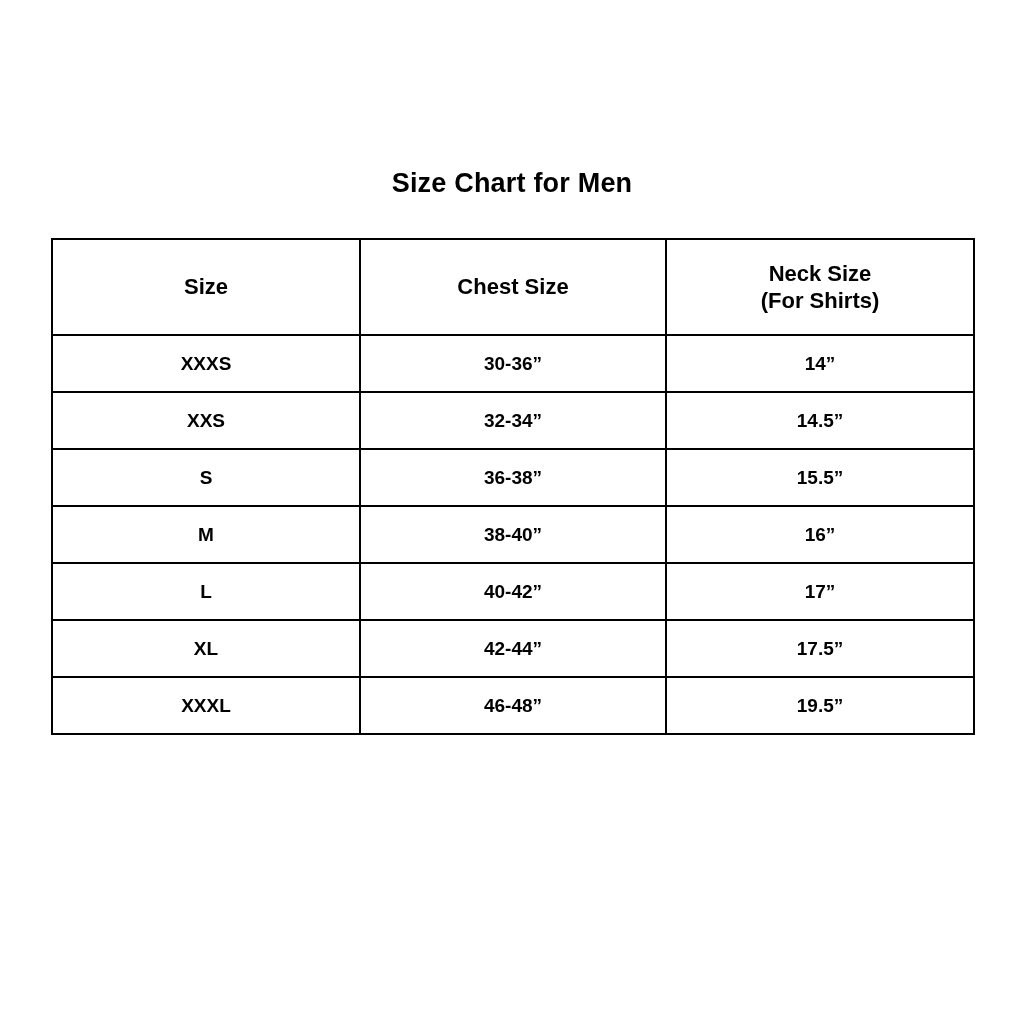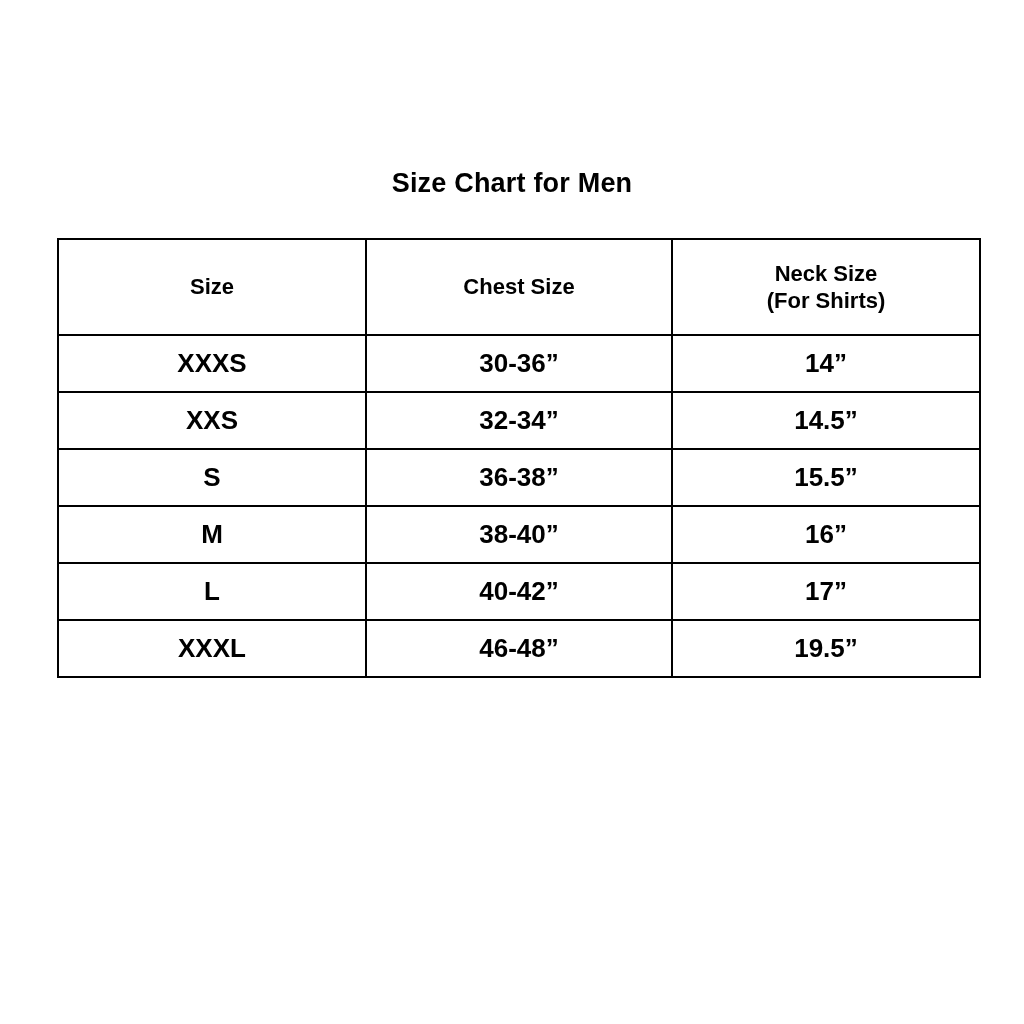--- a/index.html
+++ b/index.html
@@ -27,21 +27,21 @@
     width: 1024px;
     text-align: center;
     font-size: 27px;
     font-weight: bold;
     letter-spacing: 0.2px;
     color: #000000;
   }
   .table-wrap {
     position: absolute;
     top: 238px;
-    left: 57px;
+    left: 51px;
     width: 922px;
   }
   table.size-table {
     border-collapse: collapse;
     width: 922px;
     table-layout: fixed;
   }
   table.size-table th,
   table.size-table td {
     border: 2px solid #000000;
@@ -50,21 +50,21 @@
     font-weight: bold;
     color: #000000;
   }
   table.size-table th {
     height: 92px;
     font-size: 22px;
     line-height: 1.25;
   }
   table.size-table td {
     height: 53px;
-    font-size: 26px;
+    font-size: 19px;
   }
   col.c-size { width: 308px; }
   col.c-chest { width: 306px; }
   col.c-neck { width: 308px; }
   .sub {
     display: block;
     font-size: 22px;
     font-weight: bold;
   }
 </style>
@@ -116,20 +116,25 @@
           <td>M</td>
           <td>38-40”</td>
           <td>16”</td>
         </tr>
         <tr>
           <td>L</td>
           <td>40-42”</td>
           <td>17”</td>
         </tr>
         <tr>
+          <td>XL</td>
+          <td>42-44”</td>
+          <td>17.5”</td>
+        </tr>
+        <tr>
           <td>XXXL</td>
           <td>46-48”</td>
           <td>19.5”</td>
         </tr>
       </tbody>
     </table>
   </div>
 
 </div>
 

